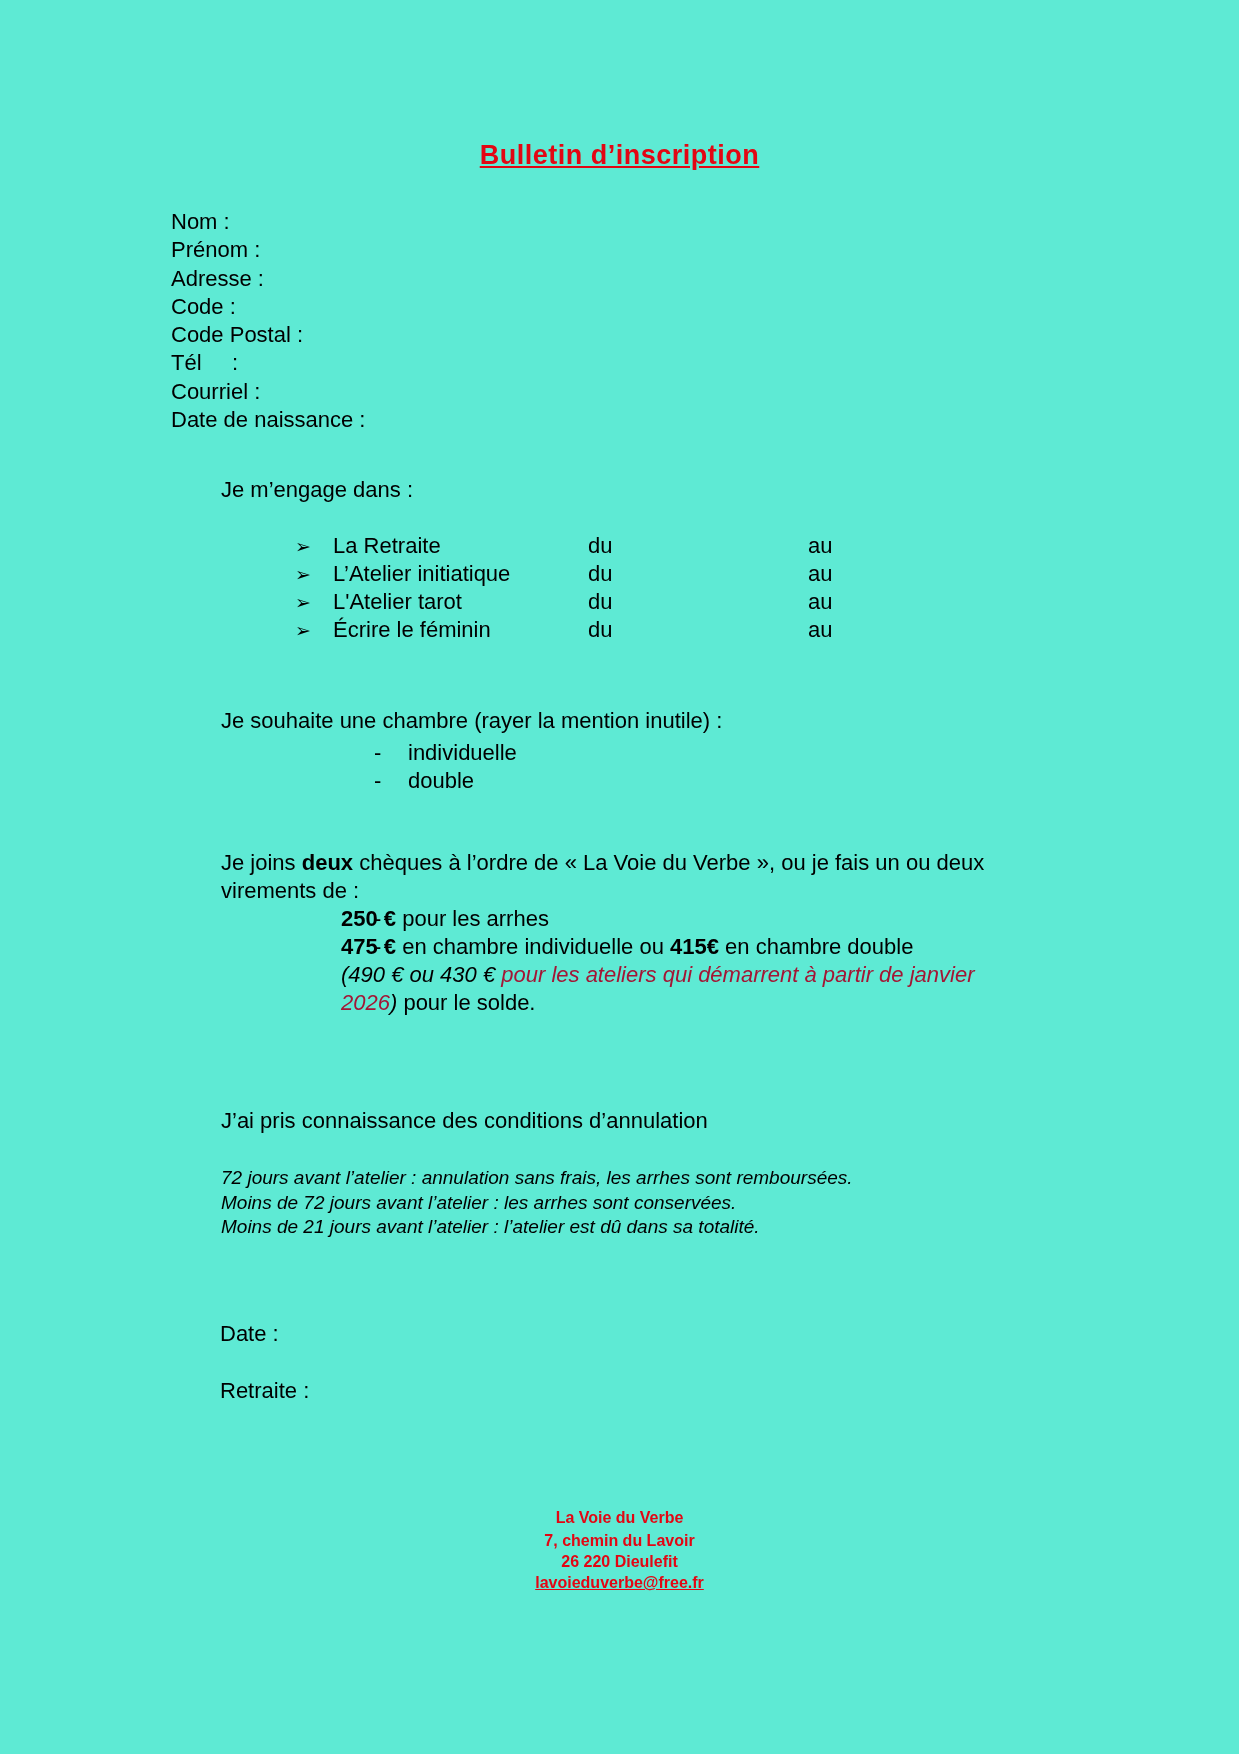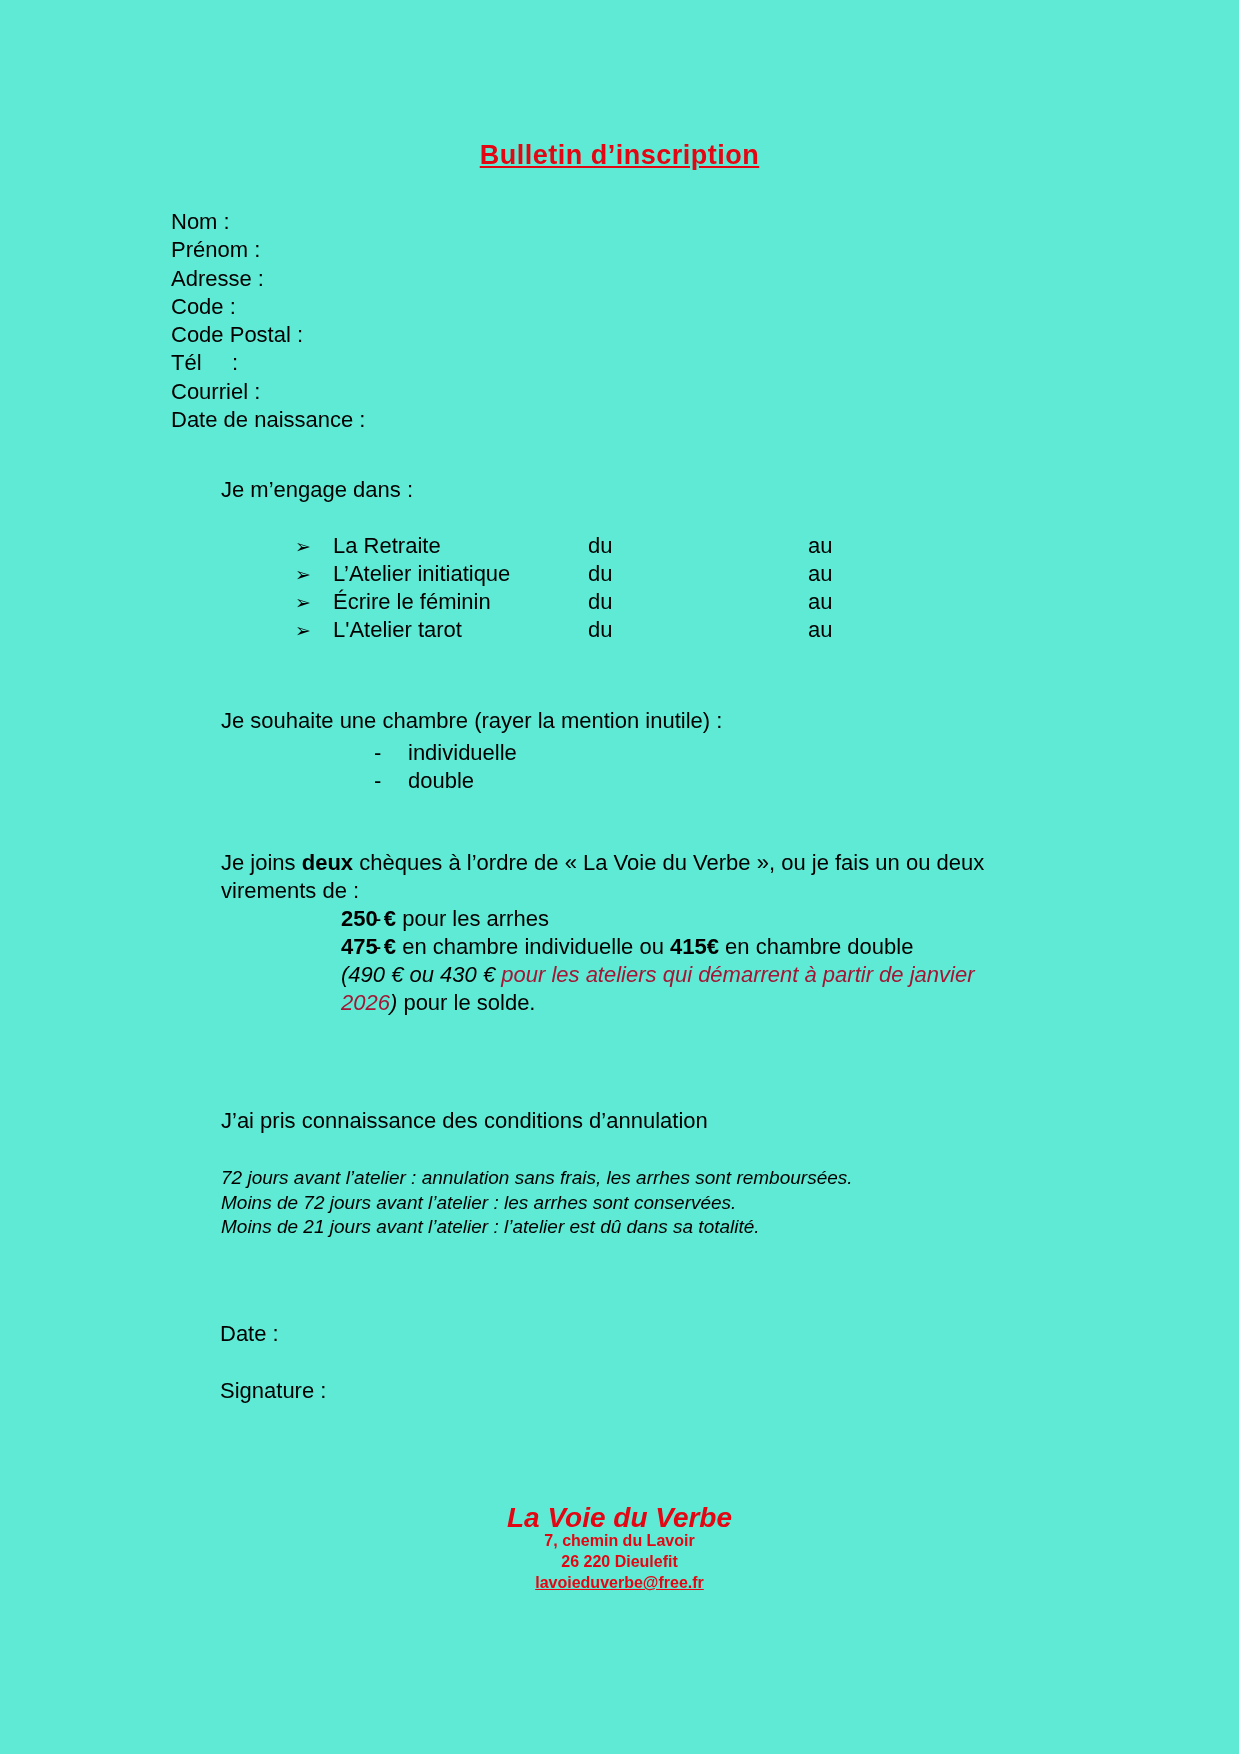--- a/index.html
+++ b/index.html
@@ -35,21 +35,21 @@
   .pline .dash{position:absolute;left:153px;}
   .pline .indent{display:inline-block;margin-left:120px;}
   .b{font-weight:bold;}
   .it{font-style:italic;}
   .red{color:var(--crimson,#a31635);}
   .cond-heading{position:absolute;top:1108px;left:221px;font-size:22px;}
   .cond-lines{position:absolute;top:1166px;left:221px;font-size:19px;font-style:italic;line-height:24.5px;}
   .date-line{position:absolute;top:1321px;left:220px;font-size:22px;}
   .sig-line{position:absolute;top:1378px;left:220px;font-size:22px;}
   .footer{position:absolute;top:1506px;left:0;width:100%;text-align:center;color:var(--title-red,#e30613);font-weight:bold;}
-  .fname{font-size:28px;line-height:24px;font-style:italic;}
+  .fname{font-size:16px;line-height:24px;}
   .faddr{font-size:16px;line-height:21px;}
   .femail{font-size:16px;line-height:21px;}
   .femail a{color:var(--title-red,#e30613);text-decoration:underline;cursor:pointer;}
 </style>
 </head>
 <body>
 
 <div class="page">
 
   <h1 class="title">Bulletin d’inscription</h1>
@@ -68,24 +68,24 @@
   <div class="engage-heading">Je m’engage dans :</div>
 
   <div class="engage-list">
     <div class="erow">
       <span class="arrow">➢</span><span class="elabel">La Retraite</span><span class="edu">du</span><span class="eau">au</span>
     </div>
     <div class="erow">
       <span class="arrow">➢</span><span class="elabel">L’Atelier initiatique</span><span class="edu">du</span><span class="eau">au</span>
     </div>
     <div class="erow">
-      <span class="arrow">➢</span><span class="elabel">Écrire le féminin</span><span class="edu">du</span><span class="eau">au</span>
+      <span class="arrow">➢</span><span class="elabel">L'Atelier tarot</span><span class="edu">du</span><span class="eau">au</span>
     </div>
     <div class="erow">
-      <span class="arrow">➢</span><span class="elabel">L'Atelier tarot</span><span class="edu">du</span><span class="eau">au</span>
+      <span class="arrow">➢</span><span class="elabel">Écrire le féminin</span><span class="edu">du</span><span class="eau">au</span>
     </div>
   </div>
 
   <div class="chambre-heading">Je souhaite une chambre (rayer la mention inutile) :</div>
 
   <div class="chambre-options">
     <div class="copt">
       <span class="dash">-</span><span>individuelle</span>
     </div>
     <div class="copt">
@@ -104,21 +104,21 @@
 
   <div class="cond-heading">J’ai pris connaissance des conditions d’annulation</div>
 
   <div class="cond-lines">
     <div>72 jours avant l’atelier : annulation sans frais, les arrhes sont remboursées.</div>
     <div>Moins de 72 jours avant l’atelier : les arrhes sont conservées.</div>
     <div>Moins de 21 jours avant l’atelier : l’atelier est dû dans sa totalité.</div>
   </div>
 
   <div class="date-line">Date :</div>
-  <div class="sig-line">Signature :</div>
+  <div class="sig-line">Retraite :</div>
 
   <div class="footer">
     <div class="fname">La Voie du Verbe</div>
     <div class="faddr">7, chemin du Lavoir</div>
     <div class="faddr">26 220 Dieulefit</div>
     <div class="femail"><a>lavoieduverbe@free.fr</a></div>
   </div>
 
 </div>
 

